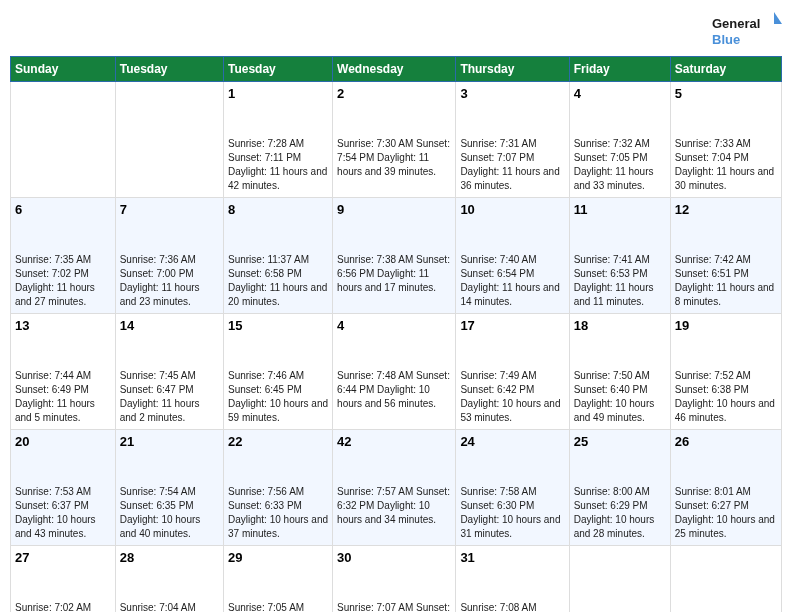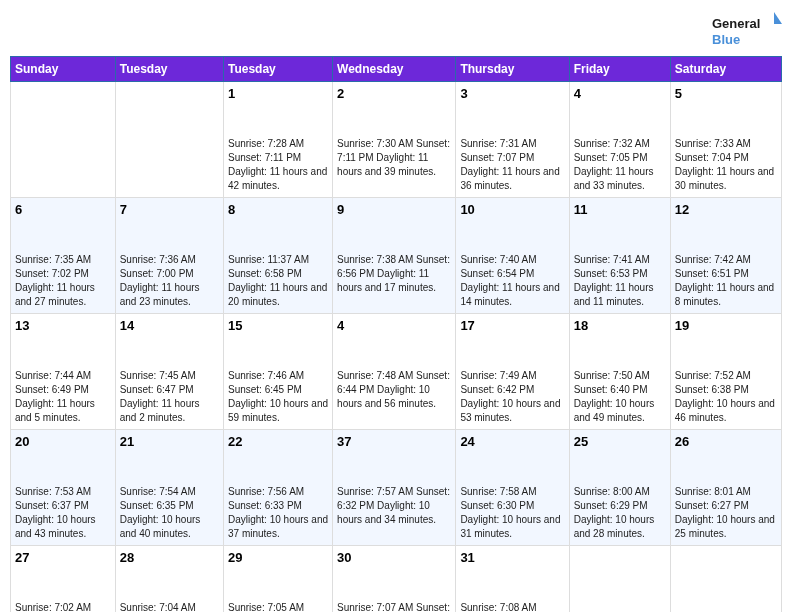--- a/index.html
+++ b/index.html
@@ -32,21 +32,21 @@
     .subtitle {
       font-size: 14px;
       color: #444;
     }
     table {
       width: 100%;
       border-collapse: collapse;
       font-size: 11px;
     }
     thead tr {
-      background-color: #6d28d9;
+      background-color: #15803d;
       color: #fff;
     }
     thead th {
       padding: 5px 4px;
       text-align: left;
       font-size: 12px;
       font-weight: bold;
       border: 1px solid #2a6aaa;
     }
     tbody tr {
@@ -112,21 +112,21 @@
         <td></td>
         <td>
           <span class="day-num">1</span>
           <div class="day-info">Sunrise: 7:28 AM
 Sunset: 7:11 PM
 Daylight: 11 hours and 42 minutes.</div>
         </td>
         <td>
           <span class="day-num">2</span>
           <div class="day-info">Sunrise: 7:30 AM
-Sunset: 7:11 PM
+Sunset: 7:54 PM
 Daylight: 11 hours and 39 minutes.</div>
         </td>
         <td>
           <span class="day-num">3</span>
           <div class="day-info">Sunrise: 7:31 AM
 Sunset: 7:07 PM
 Daylight: 11 hours and 36 minutes.</div>
         </td>
         <td>
           <span class="day-num">4</span>
@@ -242,21 +242,21 @@
 Sunset: 6:35 PM
 Daylight: 10 hours and 40 minutes.</div>
         </td>
         <td>
           <span class="day-num">22</span>
           <div class="day-info">Sunrise: 7:56 AM
 Sunset: 6:33 PM
 Daylight: 10 hours and 37 minutes.</div>
         </td>
         <td>
-          <span class="day-num">37</span>
+          <span class="day-num">42</span>
           <div class="day-info">Sunrise: 7:57 AM
 Sunset: 6:32 PM
 Daylight: 10 hours and 34 minutes.</div>
         </td>
         <td>
           <span class="day-num">24</span>
           <div class="day-info">Sunrise: 7:58 AM
 Sunset: 6:30 PM
 Daylight: 10 hours and 31 minutes.</div>
         </td>

